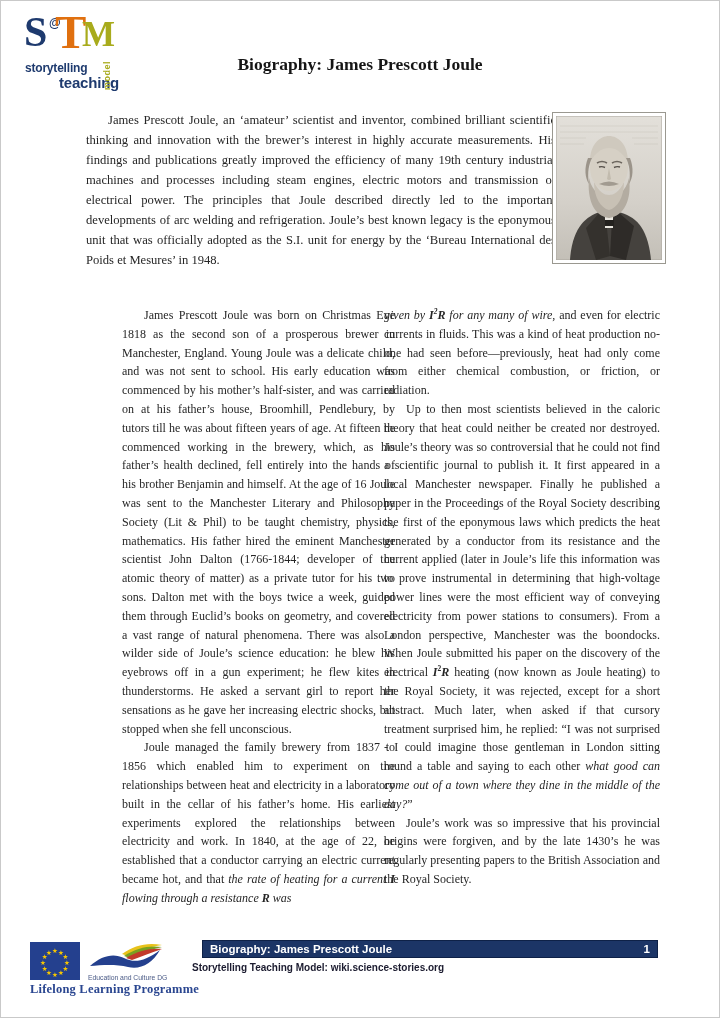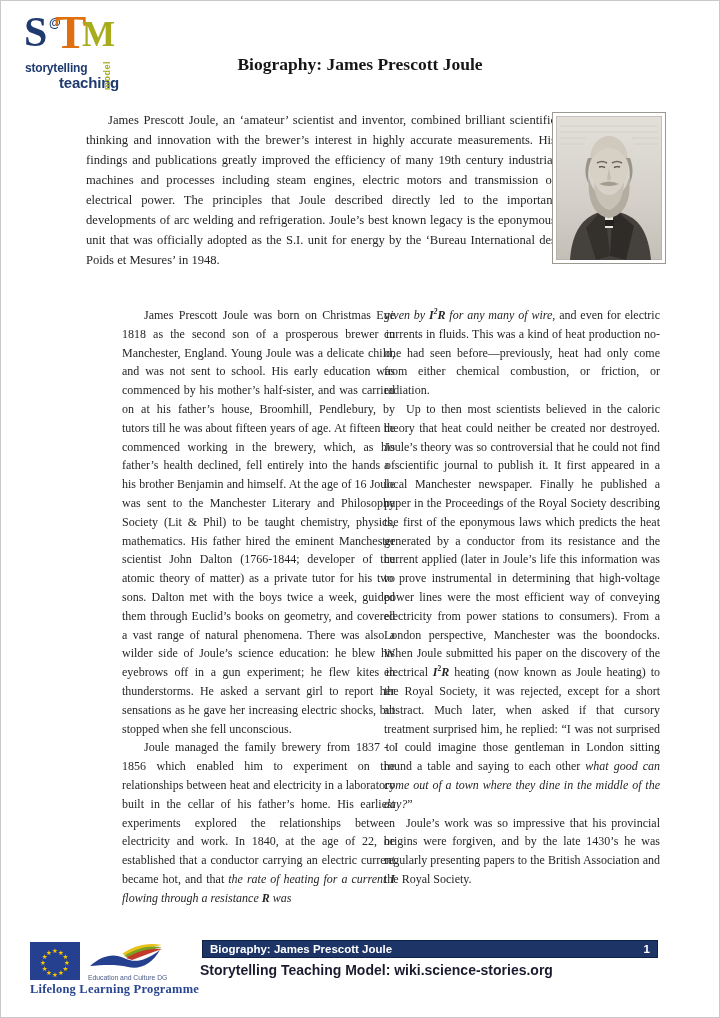--- a/index.html
+++ b/index.html
@@ -51,22 +51,22 @@
   .eu-caption{font-family:"Liberation Sans",sans-serif;font-size:6.8px;color:#4a5a86;
     margin-top:-2px;text-align:center;}
   .programme{position:absolute;left:30px;top:982px;font-family:Liberation Serif, serif;
     font-weight:bold;font-size:12.5px;color:#2a4690;letter-spacing:0.2px;}
 
   .footer-bar{position:absolute;left:202px;top:940px;width:456px;height:18px;
     background:#1c3566;border:1px solid #0e2147;box-sizing:border-box;
     display:flex;align-items:center;justify-content:space-between;
     font-family:"Liberation Sans",sans-serif;font-weight:bold;font-size:11.5px;color:#ffffff;
     padding:0 7px;}
-  .footer-sub{position:absolute;left:200px;top:962px;width:456px;
-    font-family:"Liberation Sans",sans-serif;font-weight:bold;font-size:14px;color:#1b1b2f;}
+  .footer-sub{position:absolute;left:192px;top:962px;width:456px;
+    font-family:"Liberation Sans",sans-serif;font-weight:bold;font-size:10px;color:#1b1b2f;}
 </style>
 </head>
 <body>
 
 <div class="page-frame"></div>
 
 <div class="logo">
   <span class="l-s">S</span>
   <span class="l-at">@</span>
   <span class="l-t">T</span>

